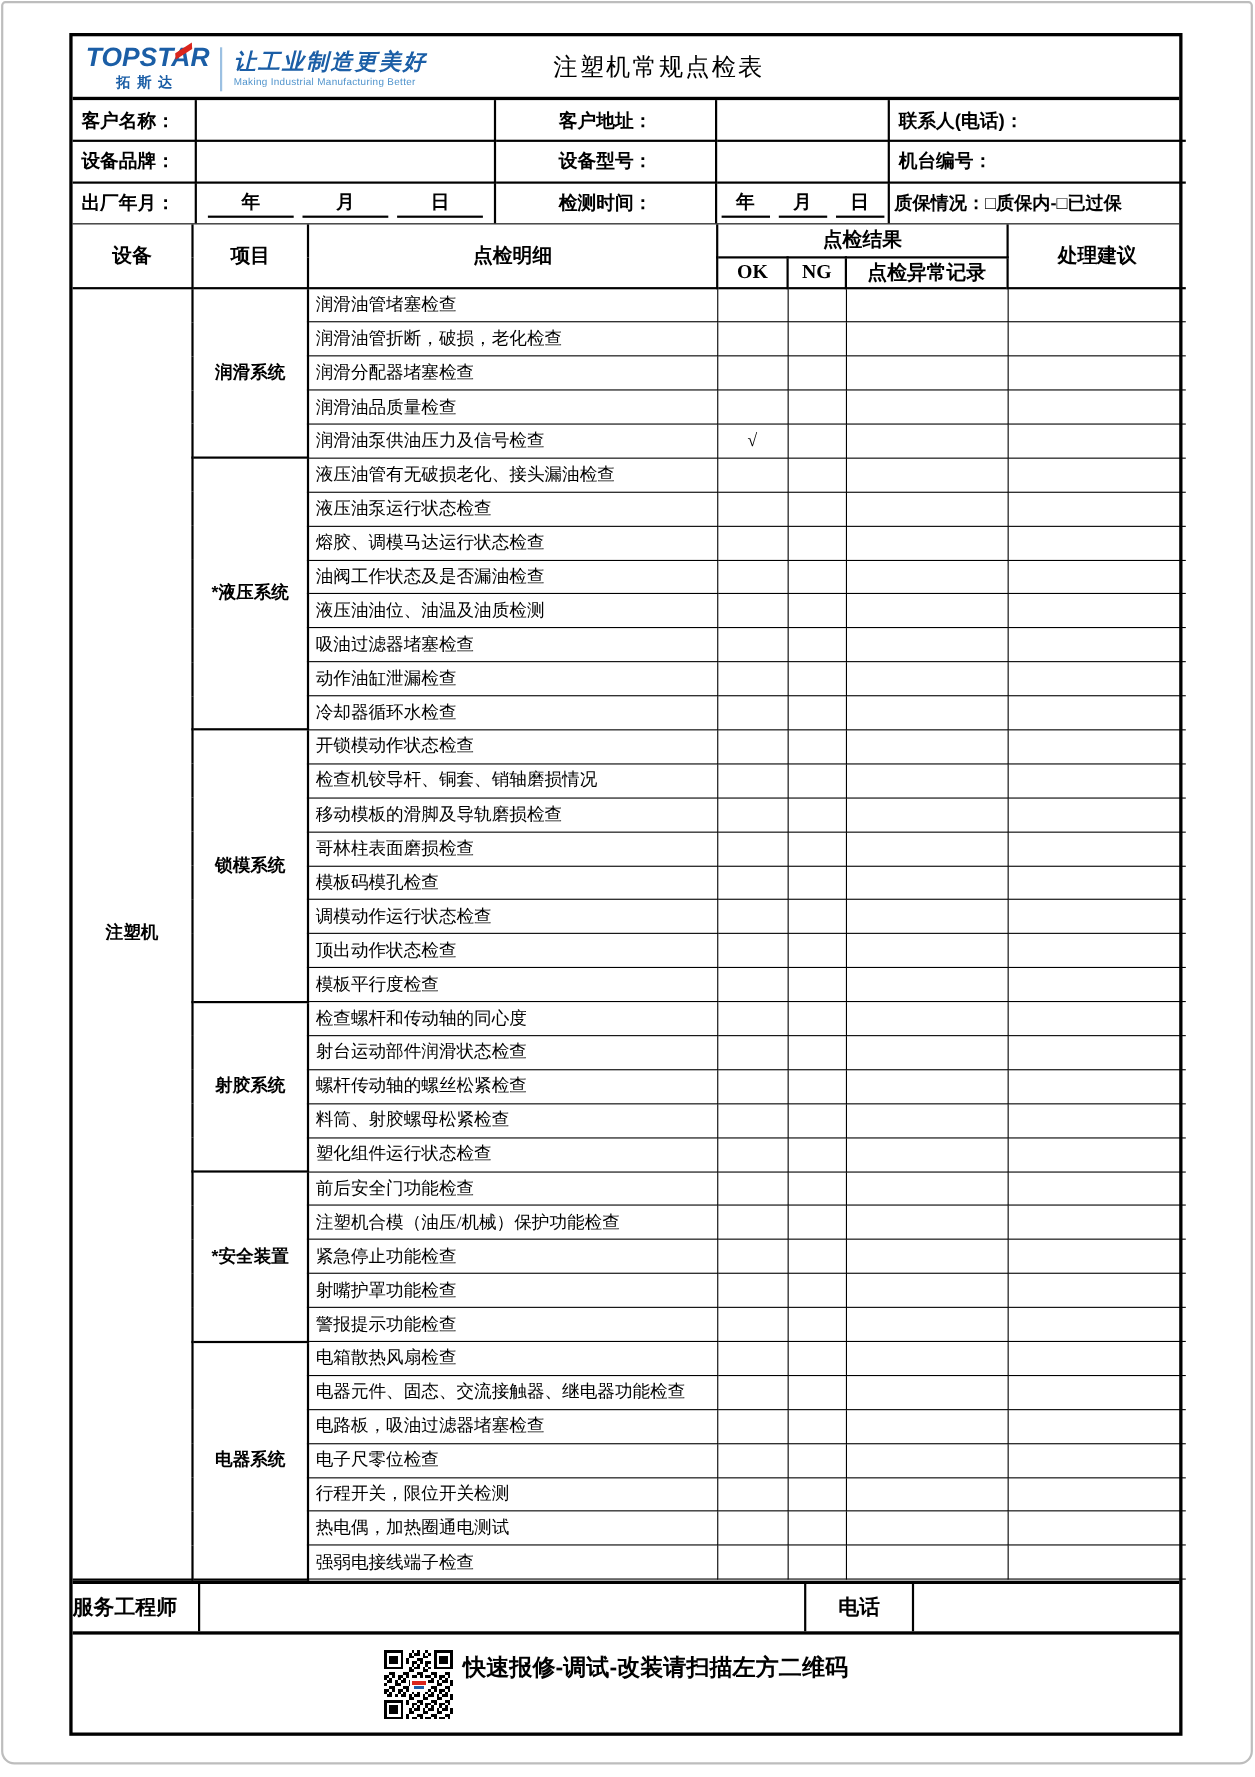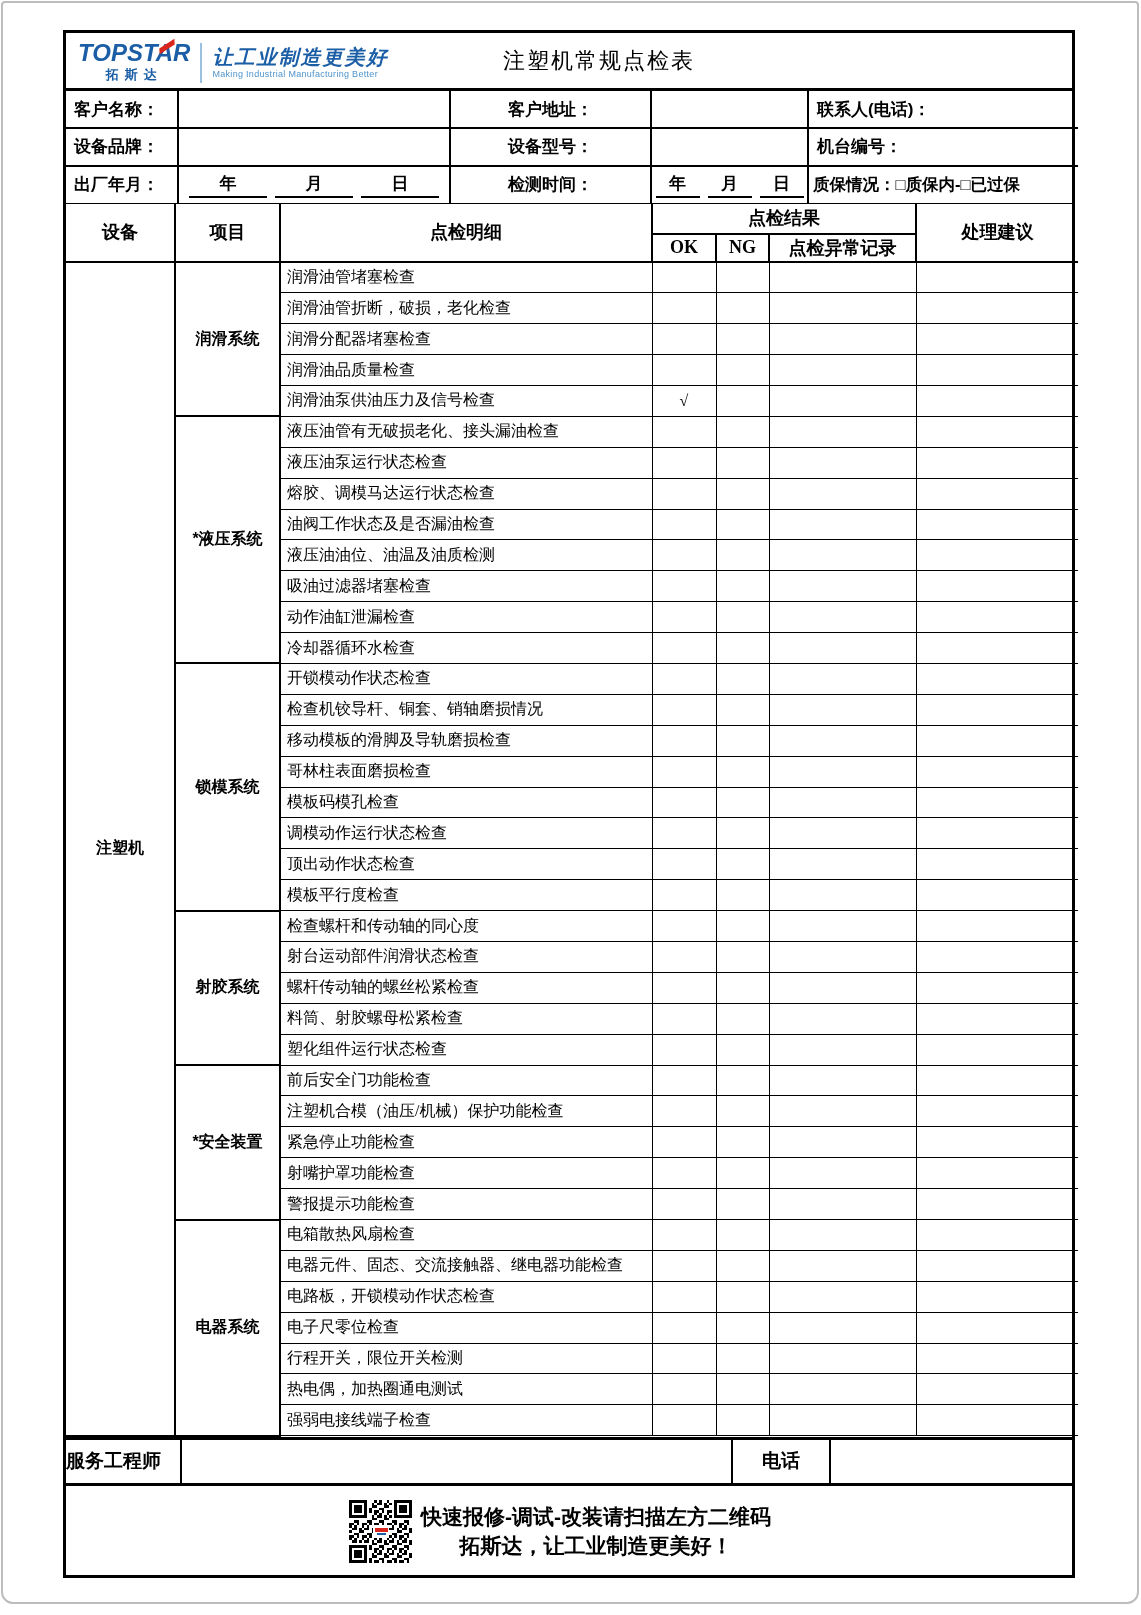--- a/index.html
+++ b/index.html
@@ -406,21 +406,21 @@
             <td class="mark-cell"></td>
           </tr>
           <tr>
             <td class="detail-cell">电器元件、固态、交流接触器、继电器功能检查</td>
             <td class="mark-cell"></td>
             <td class="mark-cell"></td>
             <td class="mark-cell"></td>
             <td class="mark-cell"></td>
           </tr>
           <tr>
-            <td class="detail-cell">电路板，开锁模动作状态检查</td>
+            <td class="detail-cell">电路板，吸油过滤器堵塞检查</td>
             <td class="mark-cell"></td>
             <td class="mark-cell"></td>
             <td class="mark-cell"></td>
             <td class="mark-cell"></td>
           </tr>
           <tr>
             <td class="detail-cell">电子尺零位检查</td>
             <td class="mark-cell"></td>
             <td class="mark-cell"></td>
             <td class="mark-cell"></td>
@@ -688,17 +688,16 @@
         <rect x="20" y="2" width="3" height="3" fill="#000"></rect>
         <rect x="0" y="18" width="7" height="7" fill="#000"></rect>
         <rect x="1" y="19" width="5" height="5" fill="#fff"></rect>
         <rect x="2" y="20" width="3" height="3" fill="#000"></rect>
         <rect x="9.5" y="10" width="6.5" height="5" fill="#fff"></rect>
         <rect x="10.3" y="11.2" width="5" height="1.3" fill="#da251c"></rect>
         <rect x="11" y="13" width="3.6" height="0.9" fill="#1b5ea6"></rect>
       </svg>
     <div class="qr-text">
       <span class="qr-line">快速报修-调试-改装请扫描左方二维码</span>
-      <span class="qr-line">拓斯达，让工业制造更美好！</span>
     </div>
   </div>
 
 </div>
 
 </body></html>

